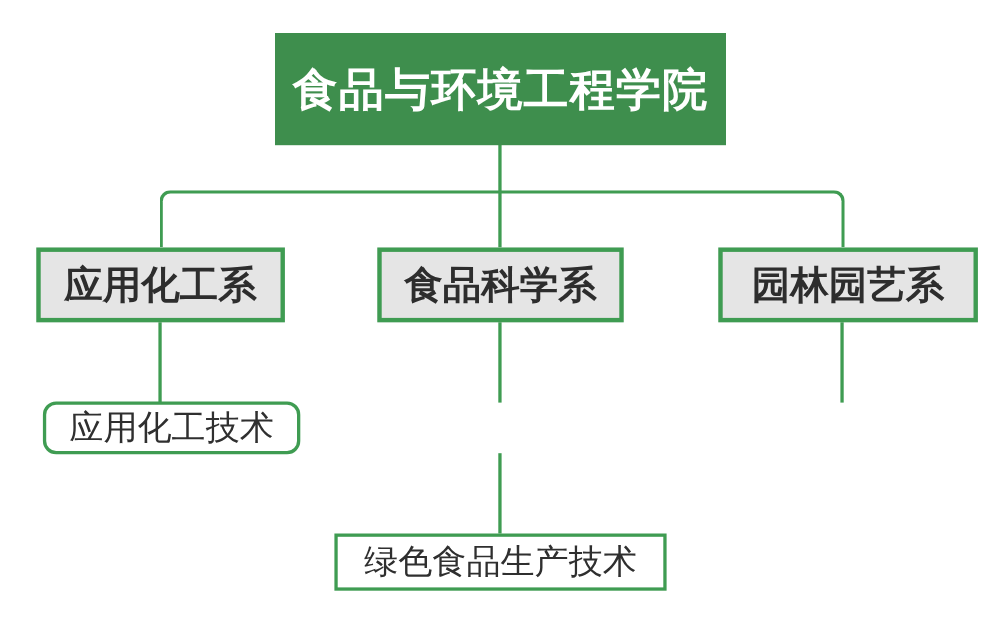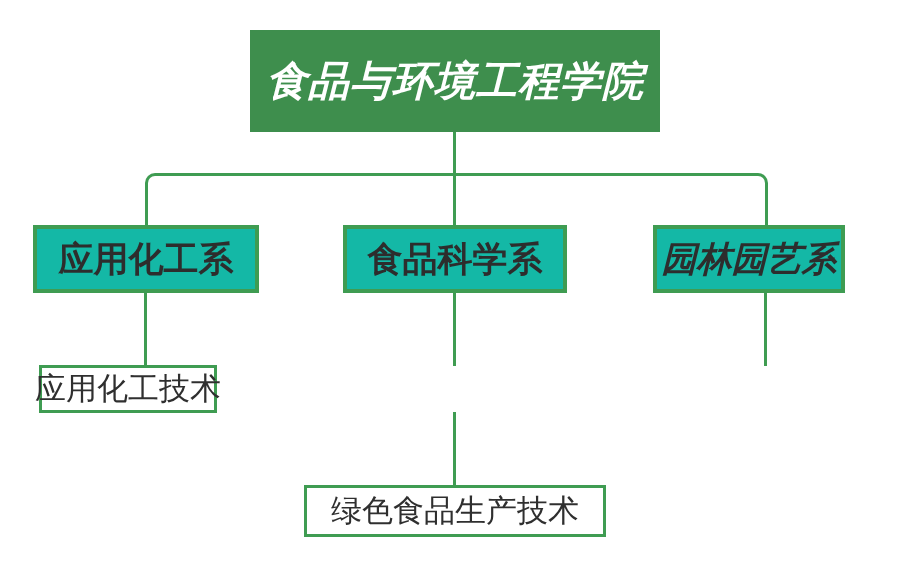--- a/index.html
+++ b/index.html
@@ -21,21 +21,21 @@
     white-space: nowrap;
   }
   .root-box {
     background: #3E8E4D;
     color: #ffffff;
     font-weight: bold;
     font-size: 41px;
     letter-spacing: 1px;
   }
   .dept-box {
-    background: #14b8a6;
+    background: #e5e5e5;
     border: 4px solid #3F9C52;
     color: #2D2D2D;
     font-weight: bold;
     font-size: 35px;
   }
   .prog-box {
     background: #ffffff;
     border: 3px solid #3F9C52;
     color: #2F2F2F;
     font-weight: normal;
@@ -62,35 +62,35 @@
   <div class="line" style="left: 453px; top: 131px; width: 3px; height: 94px;"></div>
 
   <div class="bracket" style="left: 145px; top: 173px; width: 623px; height: 52px;"></div>
 
   <div class="line" style="left: 144px; top: 292px; width: 3px; height: 74px;"></div>
   <div class="line" style="left: 453px; top: 292px; width: 3px; height: 74px;"></div>
   <div class="line" style="left: 764px; top: 292px; width: 3px; height: 74px;"></div>
 
   <div class="line" style="left: 453px; top: 412px; width: 3px; height: 74px;"></div>
 
-  <div class="box root-box" style="left: 250px; top: 30px; width: 410px; height: 102px; font-style: italic;">
+  <div class="box root-box" style="left: 250px; top: 30px; width: 410px; height: 102px;">
     <span>食品与环境工程学院</span>
   </div>
 
   <div class="box dept-box" style="left: 33px; top: 225px; width: 226px; height: 68px;">
     <span>应用化工系</span>
   </div>
   <div class="box dept-box" style="left: 343px; top: 225px; width: 224px; height: 68px;">
     <span>食品科学系</span>
   </div>
-  <div class="box dept-box" style="left: 653px; top: 225px; width: 192px; height: 68px; font-style: italic;">
+  <div class="box dept-box" style="left: 653px; top: 225px; width: 236px; height: 68px;">
     <span>园林园艺系</span>
   </div>
 
-  <div class="box prog-box" style="left: 39px; top: 365px; width: 178px; height: 48px;">
+  <div class="box prog-box" style="left: 39px; top: 365px; width: 234px; height: 48px; border-radius: 12px;">
     <span>应用化工技术</span>
   </div>
 
   <div class="box prog-box" style="left: 304px; top: 485px; width: 302px; height: 52px;">
     <span>绿色食品生产技术</span>
   </div>
 
 </div>
 
 </body></html>

